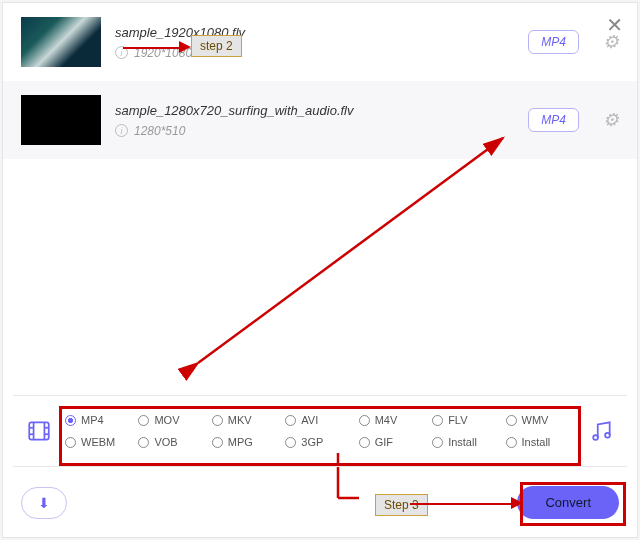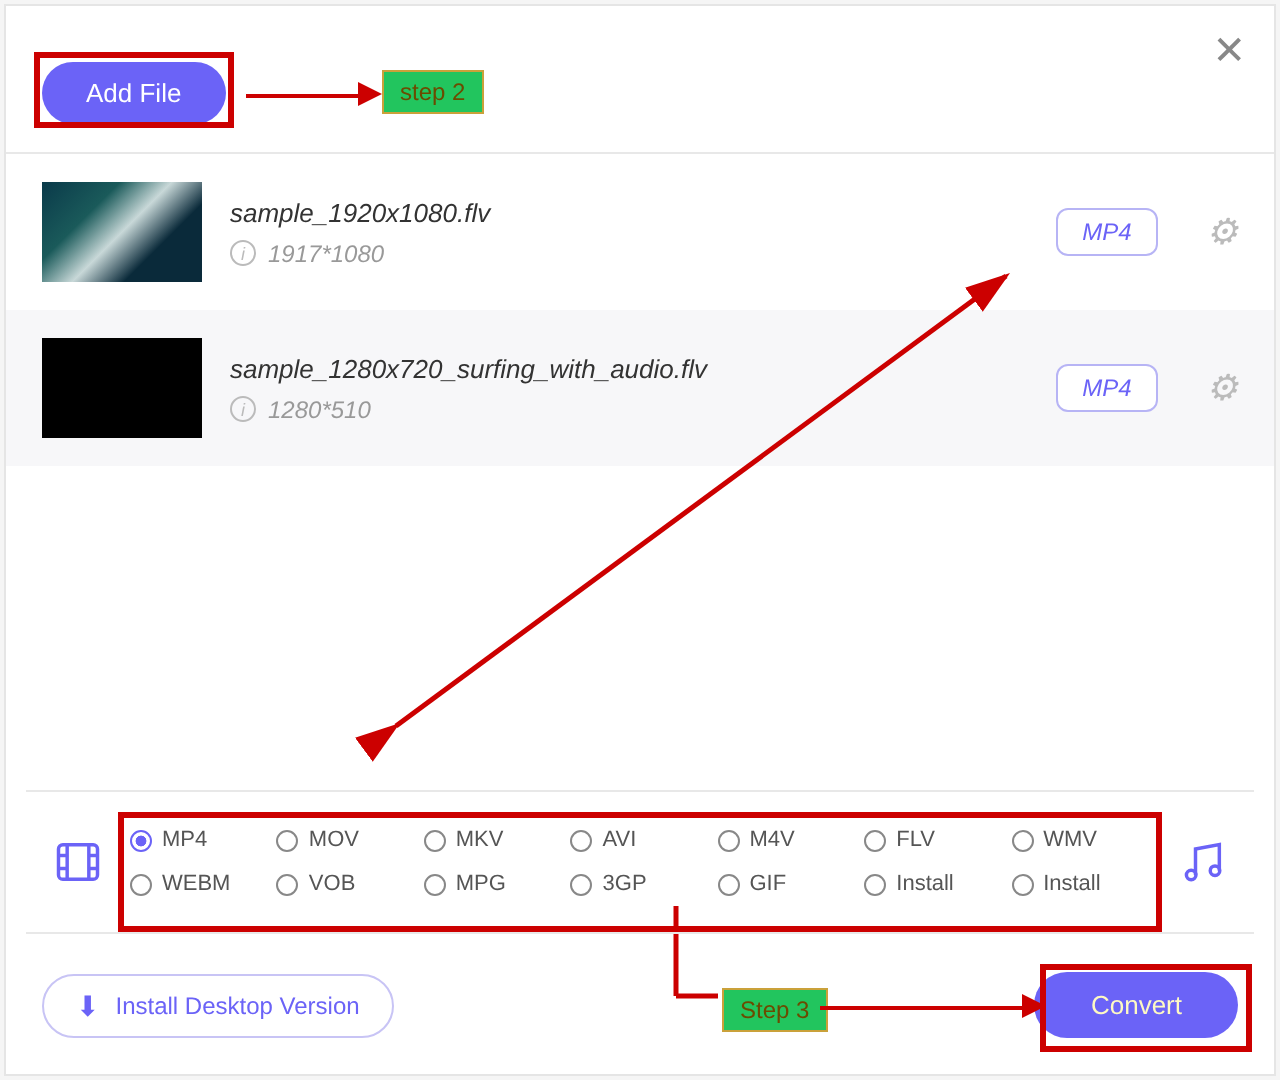--- a/index.html
+++ b/index.html
@@ -46,28 +46,28 @@
     position: absolute;
     left: 14px;
     top: 23px;
     width: 100px;
     height: 38px;
     border: 3px solid #c00;
     pointer-events: none;
   }
   .step-tag {
     position: absolute;
-    background: #22c55e;
+    background: #e5e5e5;
     border: 1px solid #caa13a;
     color: #6b4b00;
     font-size: 12px;
     padding: 3px 8px;
   }
   .step2 { left: 188px; top: 32px; }
-  .step3 { left: 358px; top: 491px; }
+  .step3 { left: 372px; top: 491px; }
   .file-list { padding: 0; font-style: italic; }
   .file-row {
     display: flex;
     align-items: center;
     padding: 14px 18px;
     gap: 14px;
   }
   .file-row.alt { background: #f7f7f9; }
   .thumb {
     width: 80px;
@@ -151,21 +151,21 @@
     background:#fff;
     border-radius: 20px;
     padding: 7px 16px;
     font-size:12px;
     display:flex; align-items:center; gap:8px;
     cursor:pointer;
   }
   .dl-icon { font-size:14px; }
   .btn-convert {
     background:#6b63f7;
-    color:#fef9c3;
+    color:#0f172a;
     border:none;
     border-radius:20px;
     padding: 9px 28px;
     font-size:13px;
     cursor:pointer;
   }
   .hl-convert {
     position:absolute;
     right: 11px; bottom: 11px;
     width: 106px; height: 44px;
@@ -188,37 +188,33 @@
   }
   svg.diag { position:absolute; pointer-events:none; }
 </style>
 </head>
 <body>
 
 <div class="window">
 
   <div class="close-icon">✕</div>
 
-  <div class="header">
-    <button class="btn-addfile">Add File</button>
-    <div class="hl-addfile"></div>
-  </div>
 
   <div class="step-tag step2">step 2</div>
   <div class="anno-line" style="left:120px; top:44px; width:60px; height:2px;"></div>
   <div class="arrow-r" style="left:176px; top:38px;"></div>
 
   <div class="file-list">
     <div class="file-row">
       <div class="thumb img1"></div>
       <div class="file-info">
         <div class="file-name">sample_1920x1080.flv</div>
         <div class="file-res">
           <span class="info-icon">i</span>
-          <span>1917*1080</span>
+          <span>1920*1080</span>
         </div>
       </div>
       <span class="fmt-pill">MP4</span>
       <span class="gear-icon">⚙</span>
     </div>
     <div class="file-row alt">
       <div class="thumb"></div>
       <div class="file-info">
         <div class="file-name">sample_1280x720_surfing_with_audio.flv</div>
         <div class="file-res">
@@ -319,21 +315,20 @@
           <circle cx="7" cy="18" r="2.2"></circle>
           <circle cx="18" cy="16" r="2.2"></circle>
       </svg>
     </div>
     <div class="hl-formats"></div>
   </div>
 
   <div class="footer">
     <button class="btn-install">
       <span class="dl-icon">⬇</span>
-      <span>Install Desktop Version</span>
     </button>
     <button class="btn-convert">Convert</button>
   </div>
 
   <div class="step-tag step3">Step 3</div>
   <div class="anno-line" style="left:407px; top:500px; width:105px; height:2px;"></div>
   <div class="arrow-r" style="left:508px; top:494px;"></div>
 
   <div class="hl-convert"></div>
 

